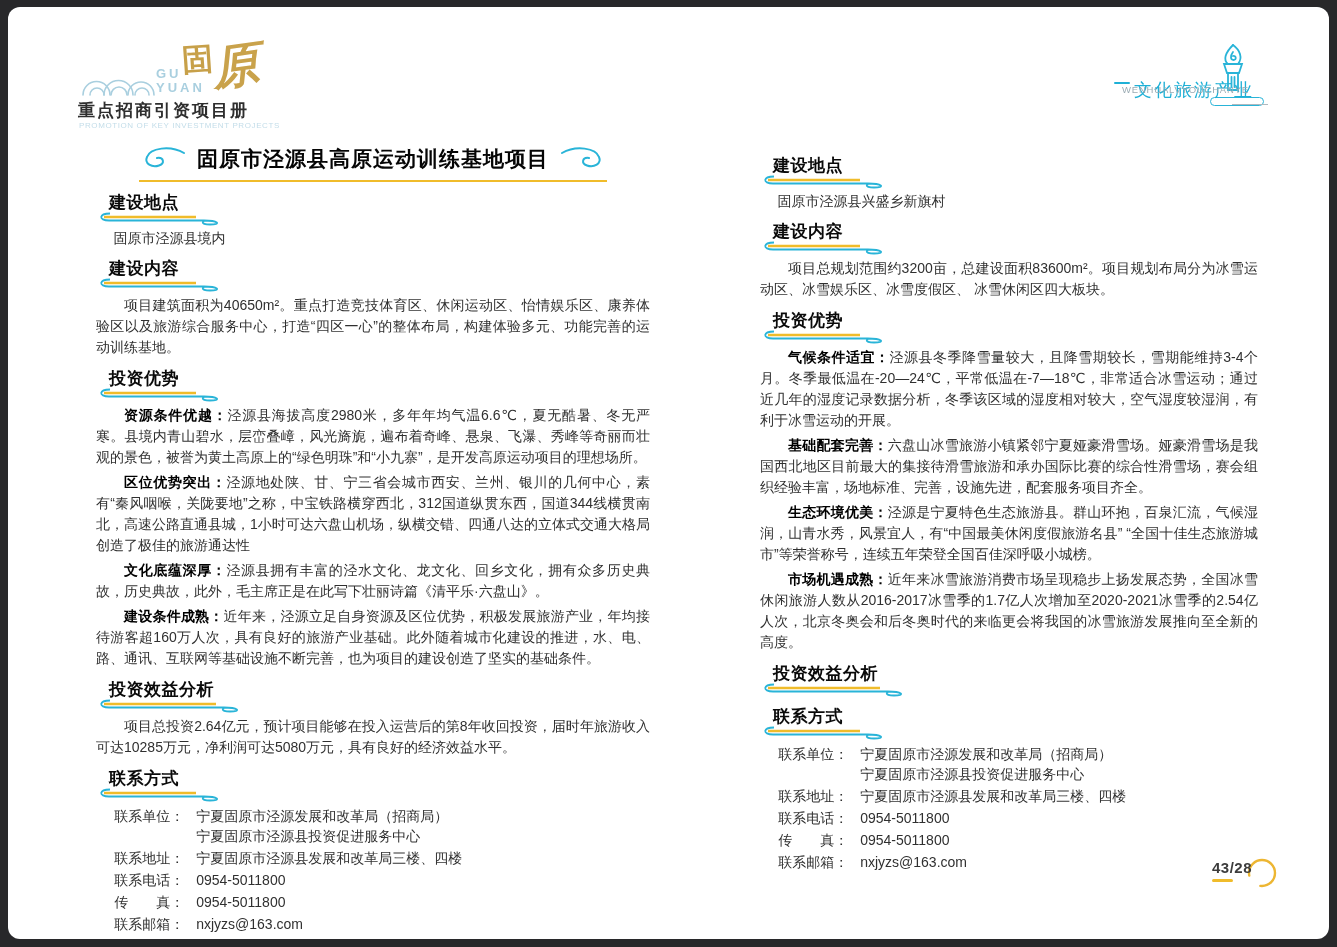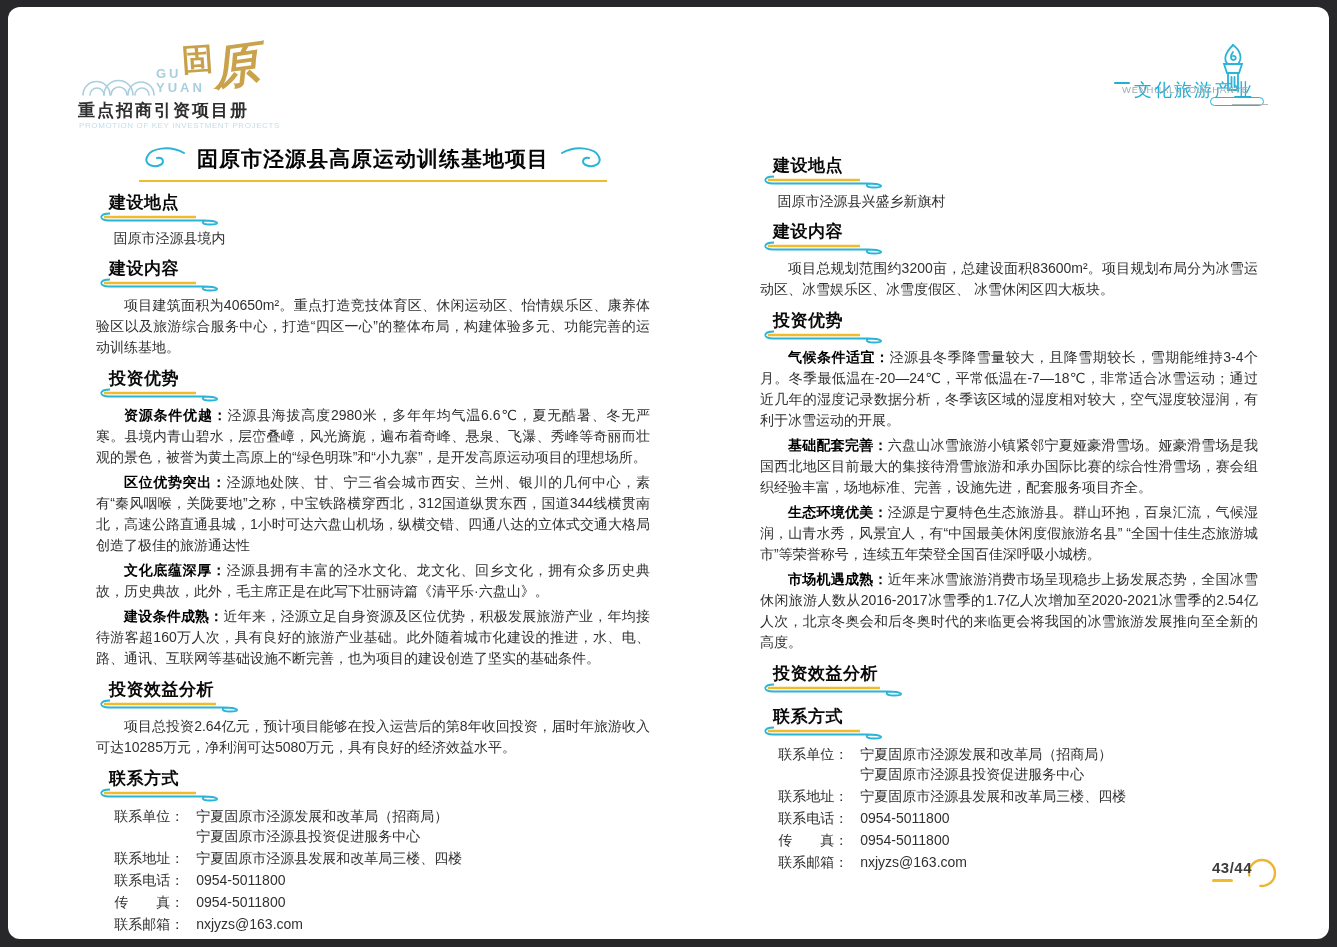--- a/index.html
+++ b/index.html
@@ -281,20 +281,20 @@
         <span class="c-val">0954-5011800</span>
       </div>
       <div class="c-row">
         <span class="c-label">联系邮箱：</span>
         <span class="c-val">nxjyzs@163.com</span>
       </div>
     </div>
   </div>
 
   <div class="pageno">
-    <span class="num">43/44</span>
+    <span class="num">43/28</span>
     <span class="bar"></span>
     <svg width="32" height="32" viewBox="0 0 32 32">
       <circle cx="16" cy="16" r="13" fill="none" stroke="#edb632" stroke-width="2.4" stroke-dasharray="66 16" stroke-dashoffset="-38" stroke-linecap="round"></circle>
     </svg>
   </div>
 
 </div>
 
 </body></html>

